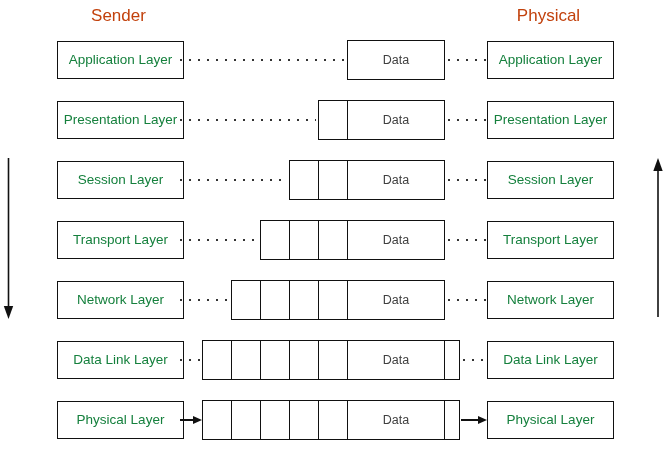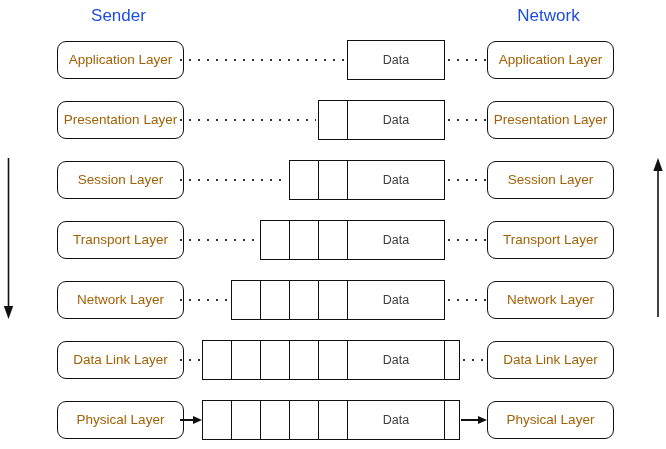--- a/index.html
+++ b/index.html
@@ -1,28 +1,28 @@
 <!DOCTYPE html>
 <html><head>
 <meta charset="utf-8">
 <style>
   html,body{margin:0;padding:0;background:#fff;}
   #stage{
     position:relative;width:666px;height:449px;background:#ffffff;
     font-family:"Liberation Sans","DejaVu Sans",sans-serif;overflow:hidden;
   }
   .heading{
-    position:absolute;color:#1d4ed8;text-align:center;white-space:nowrap;
+    position:absolute;color:#c2410c;text-align:center;white-space:nowrap;
   }
   .heading.big{font-size:17px;}
   .heading.small{font-size:12px;}
   .layer-box{
     position:absolute;width:121px;height:36px;border:1.6px solid #111;
-    border-radius:9px;display:flex;align-items:center;justify-content:center;
-    text-align:center;color:#a16207;font-size:13.5px;line-height:16px;
+    border-radius:0;display:flex;align-items:center;justify-content:center;
+    text-align:center;color:#15803d;font-size:13.5px;line-height:16px;
     background:#fff;padding:0 2px;box-sizing:content-box;
   }
   .packet{
     position:absolute;height:40px;border:1.6px solid #111;background:#fff;
     display:flex;box-sizing:border-box;
   }
   .pcell{border-right:1.6px solid #111;box-sizing:border-box;}
   .pdata{
     flex:1;display:flex;align-items:center;justify-content:center;
     color:#404040;font-size:12.5px;
@@ -42,21 +42,21 @@
   .varrow{position:absolute;}
 </style>
 </head>
 <body>
 
 <div id="stage">
 
   <div class="heading big" style="left:57px;top:6px;width:123px;">Sender</div>
 
 
-  <div class="heading big" style="left:487px;top:6px;width:123px;">Network</div>
+  <div class="heading big" style="left:487px;top:6px;width:123px;">Physical</div>
 
   <div id="rows">
       <div class="layer-box" style="left: 57px; top: 41px;">
         <span>Application Layer</span>
       </div>
       <div class="layer-box" style="left: 487px; top: 41px;">
         <span>Application Layer</span>
       </div>
       <div class="packet" style="left: 347px; top: 40px; width: 98px;">
         <div class="pdata">

